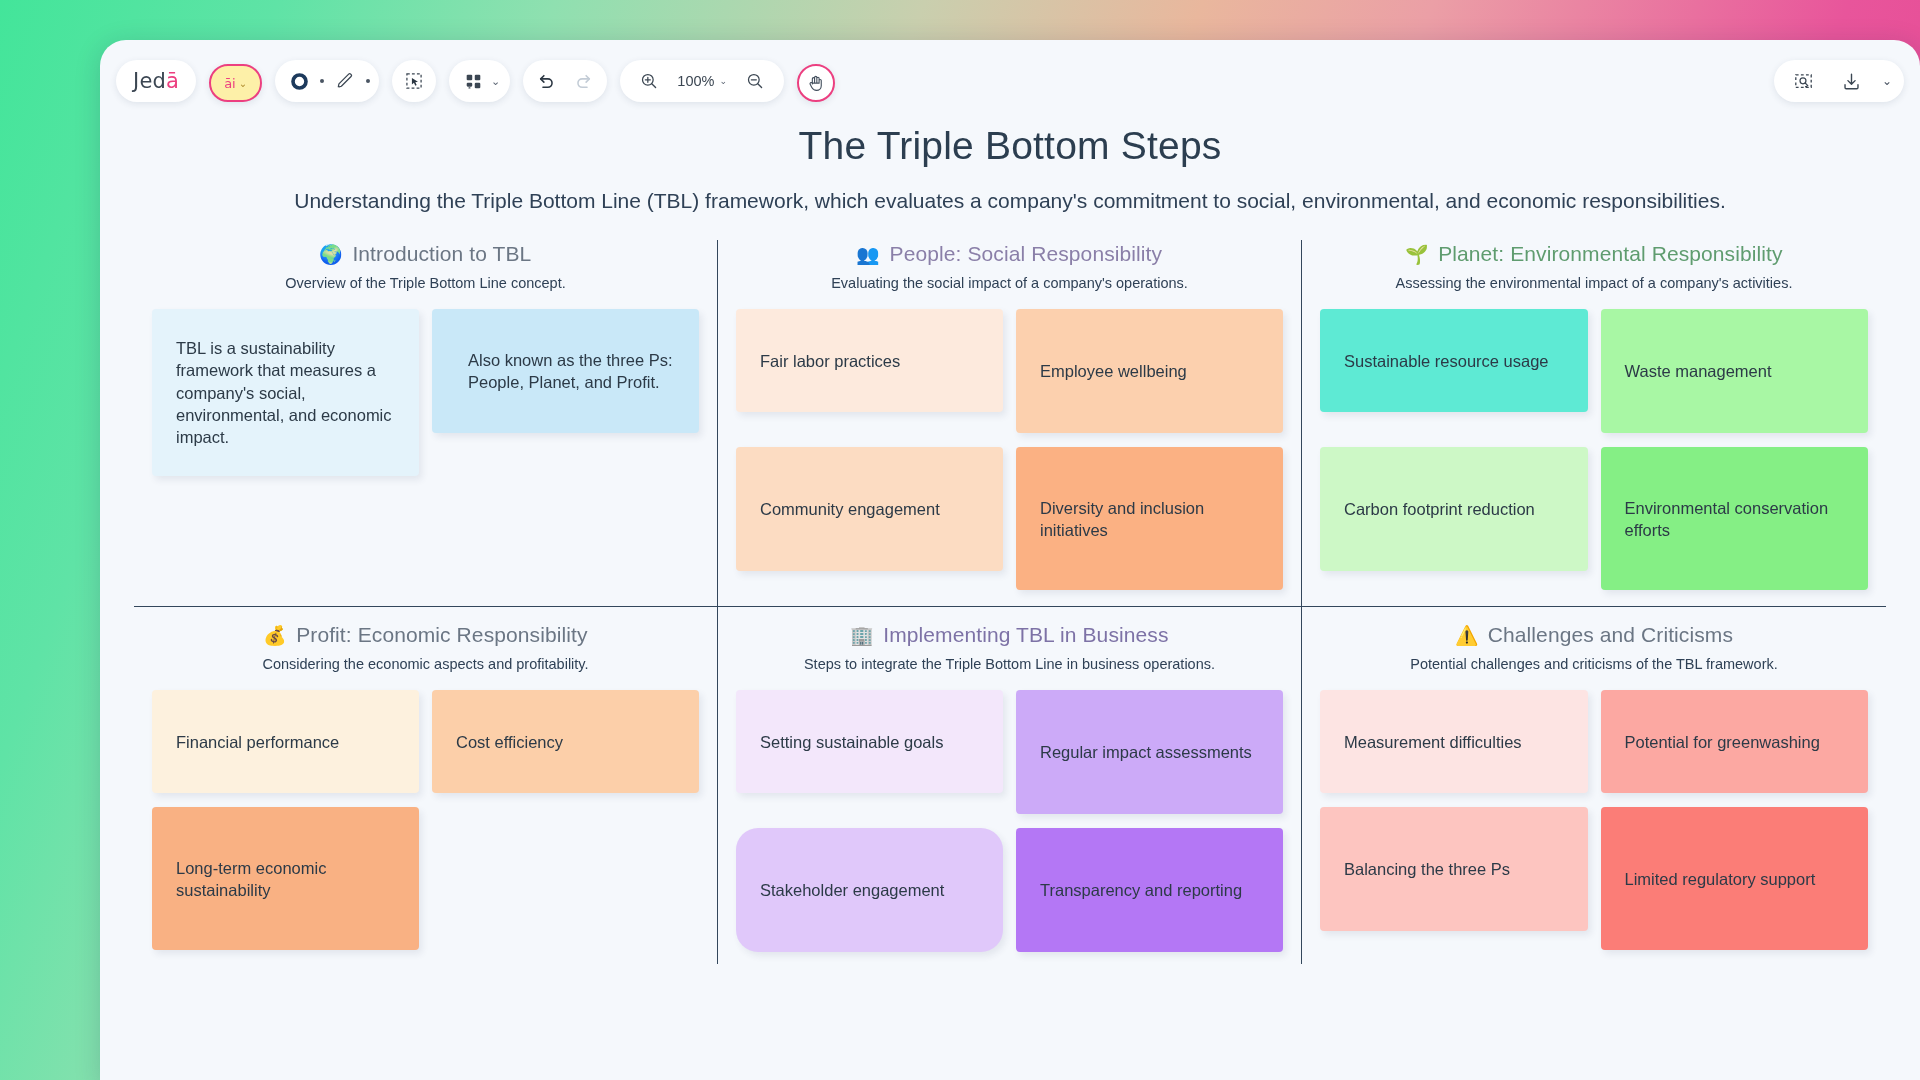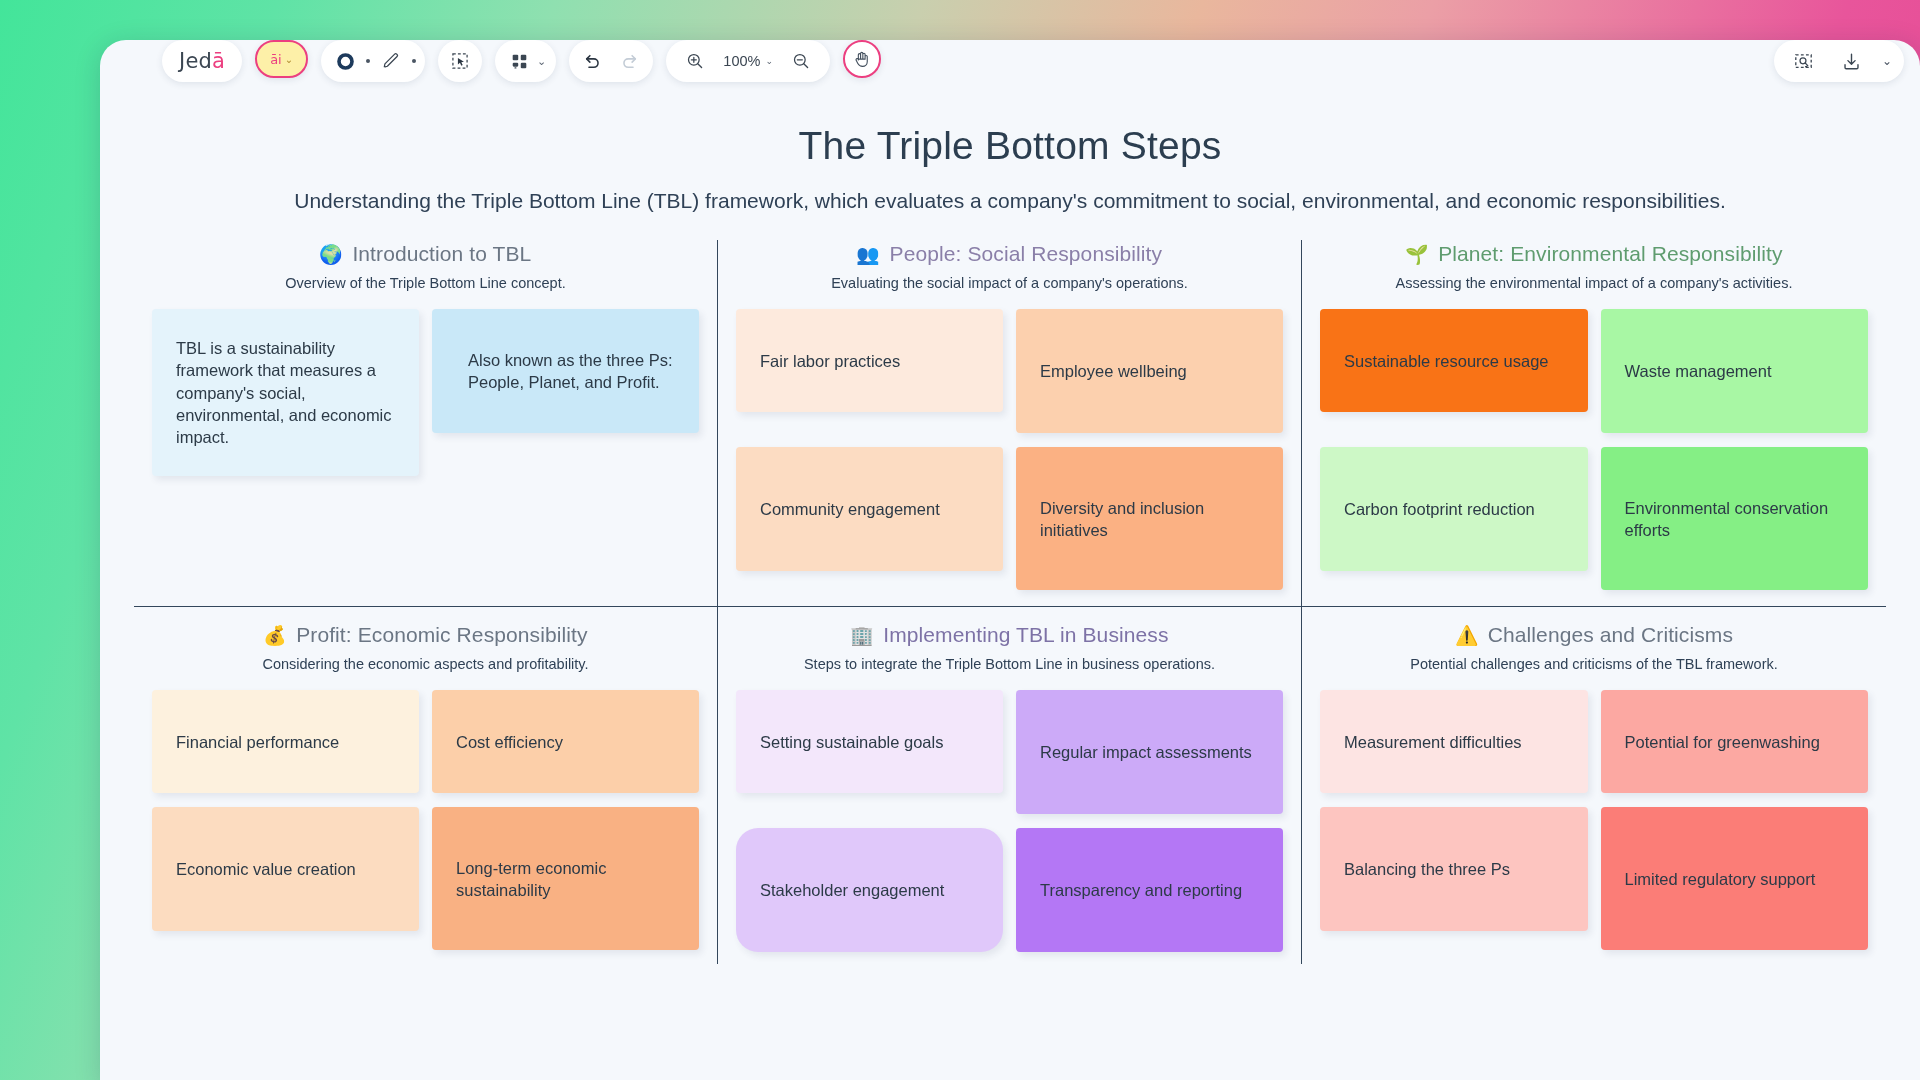--- a/index.html
+++ b/index.html
@@ -24,24 +24,23 @@
     background: #f5f8fc;
     border-radius: 26px 26px 0 0;
     box-shadow: 0 4px 26px rgba(20,40,70,.18);
     overflow: hidden;
   }
 
   
   .toolbar {
     position: absolute;
     left: 0; top: 0; right: 0; height: 62px;
-    display: flex; align-items: flex-start;
+    display: flex; align-items: flex-end;
     padding: 0 16px;
     z-index: 40;
-    margin-left: 46px;
   }
   .tb-group {
     display: flex; align-items: center;
     background: #ffffff;
     border-radius: 22px;
     box-shadow: 0 2px 7px rgba(30,50,80,.10);
     height: 42px;
     padding: 0 6px;
     margin-right: 13px;
   }
@@ -323,36 +322,35 @@
             <div class="card xtall" style="background: rgb(251, 177, 131);">Diversity and inclusion initiatives</div>
           </div>
         </div>
         <div class="cell c3 r1">
           <div class="sec-title" style="color: rgb(95, 156, 111);">
             <span class="sec-emoji">🌱</span>
             <span>Planet: Environmental Responsibility</span>
           </div>
           <div class="sec-sub">Assessing the environmental impact of a company's activities.</div>
           <div class="cards">
-            <div class="card" style="background: #f97316;">Sustainable resource usage</div>
+            <div class="card" style="background: #5eead4;">Sustainable resource usage</div>
             <div class="card tall" style="background: rgb(168, 247, 164);">Waste management</div>
             <div class="card tall" style="background: rgb(205, 248, 198);">Carbon footprint reduction</div>
             <div class="card xtall" style="background: rgb(133, 239, 133);">Environmental conservation efforts</div>
           </div>
         </div>
         <div class="cell c1 r2">
           <div class="sec-title" style="color: rgb(107, 118, 132);">
             <span class="sec-emoji">💰</span>
             <span>Profit: Economic Responsibility</span>
           </div>
           <div class="sec-sub">Considering the economic aspects and profitability.</div>
           <div class="cards">
             <div class="card" style="background: rgb(253, 241, 222);">Financial performance</div>
             <div class="card" style="background: rgb(252, 207, 169);">Cost efficiency</div>
-            <div class="card tall" style="background: rgb(252, 220, 192);">Economic value creation</div>
             <div class="card xtall" style="background: rgb(249, 177, 131);">Long-term economic sustainability</div>
           </div>
         </div>
         <div class="cell c2 r2">
           <div class="sec-title" style="color: rgb(125, 114, 166);">
             <span class="sec-emoji">🏢</span>
             <span>Implementing TBL in Business</span>
           </div>
           <div class="sec-sub">Steps to integrate the Triple Bottom Line in business operations.</div>
           <div class="cards">

